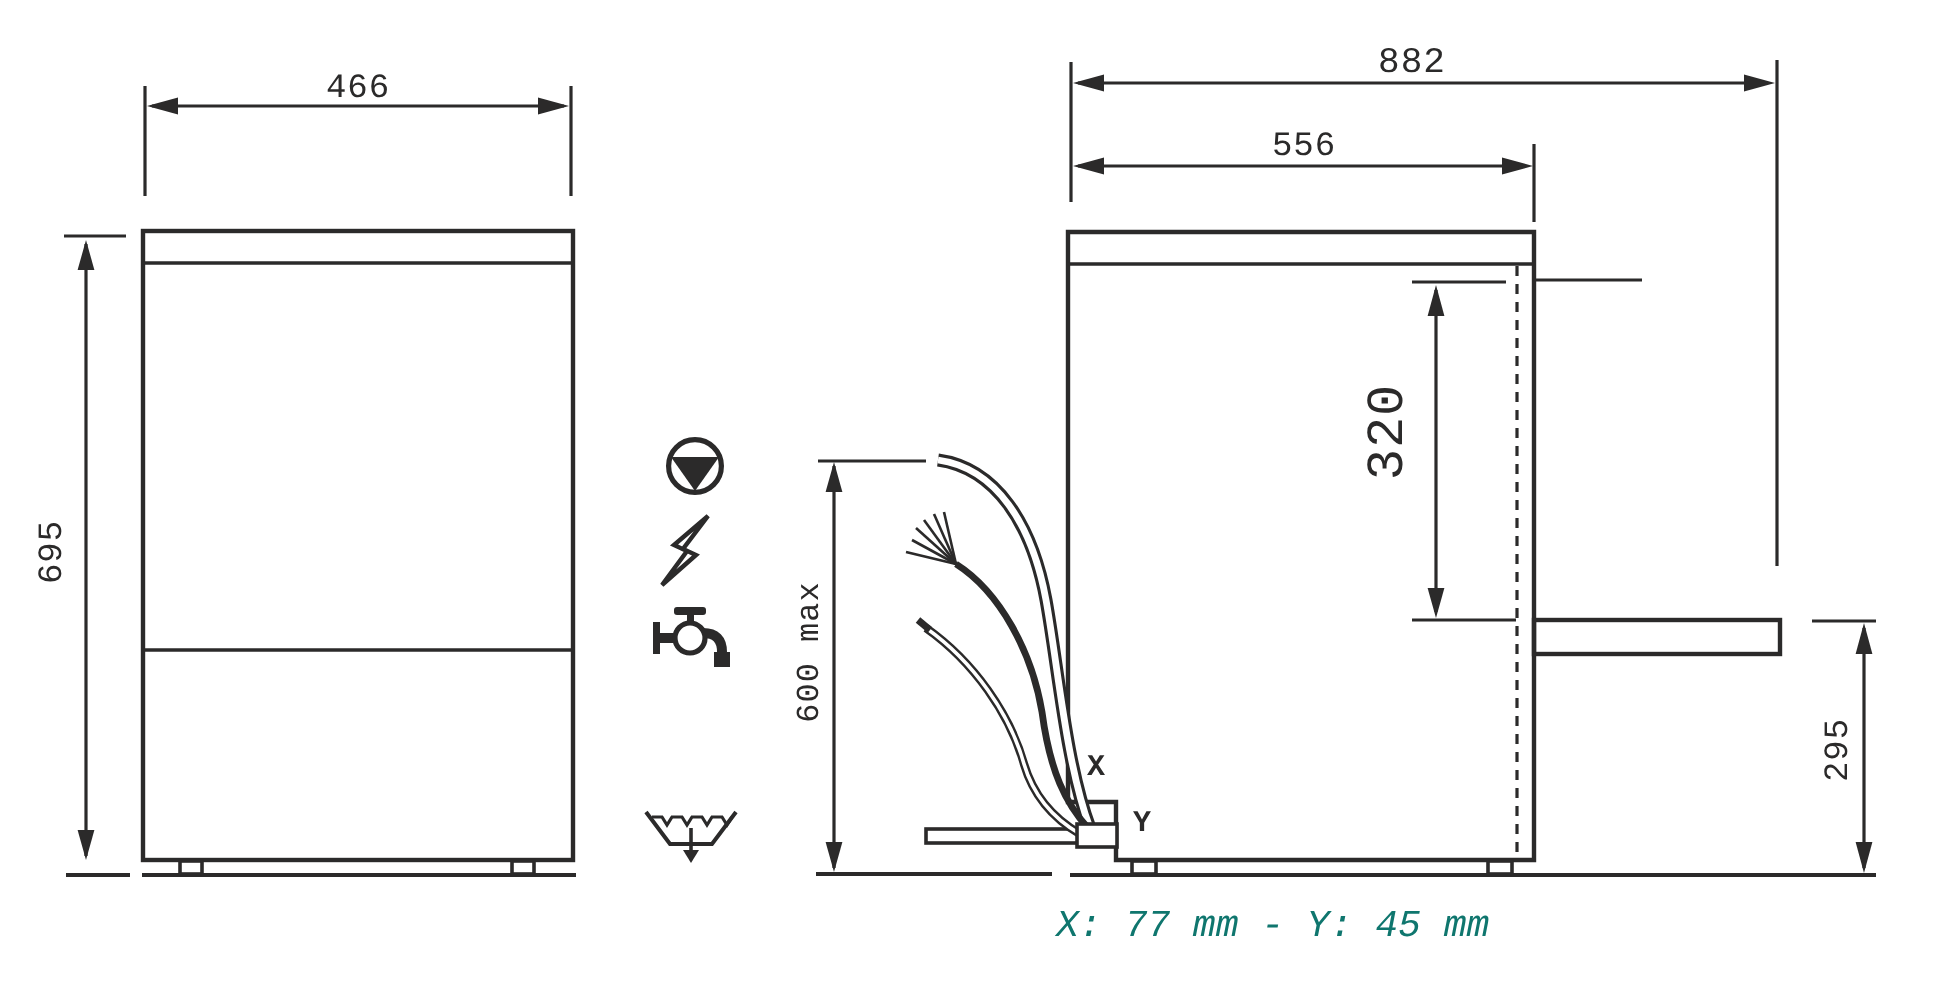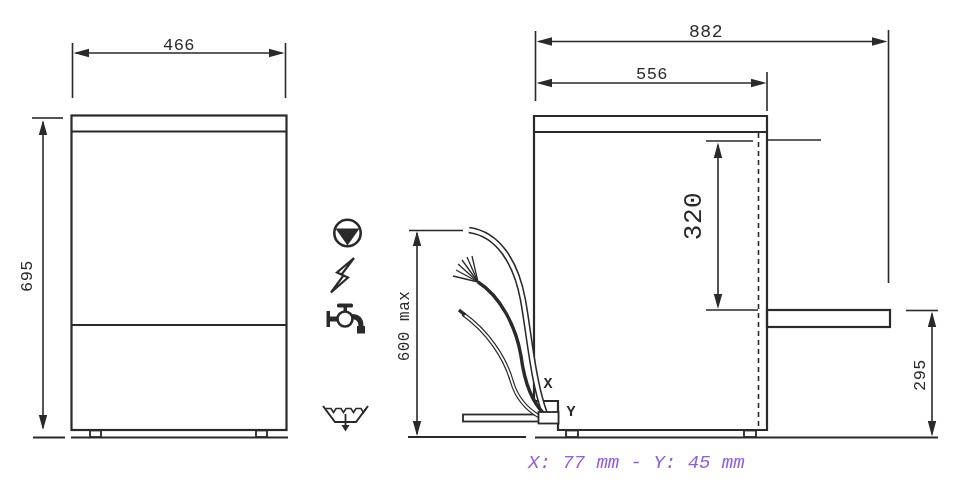--- a/index.html
+++ b/index.html
@@ -30,21 +30,21 @@
   }
   .big{font-size:26px;}
   .mid{font-size:18px;text-align:center;}
   .sm{font-size:16px;}
   .xy{font-size:15px;font-weight:bold;letter-spacing:0;}
   .caption{
     position:absolute;
     left:528px;top:452px;
     font-size:19px;
     font-style:italic;
-    color:#8b5cf6;
+    color:#0f766e;
     white-space:nowrap;
   }
 </style>
 </head>
 <body>
 
 <div class="canvas">
 
   <svg width="969" height="496" viewBox="0 0 969 496">
     <g stroke="#2b2a2a" fill="none">

